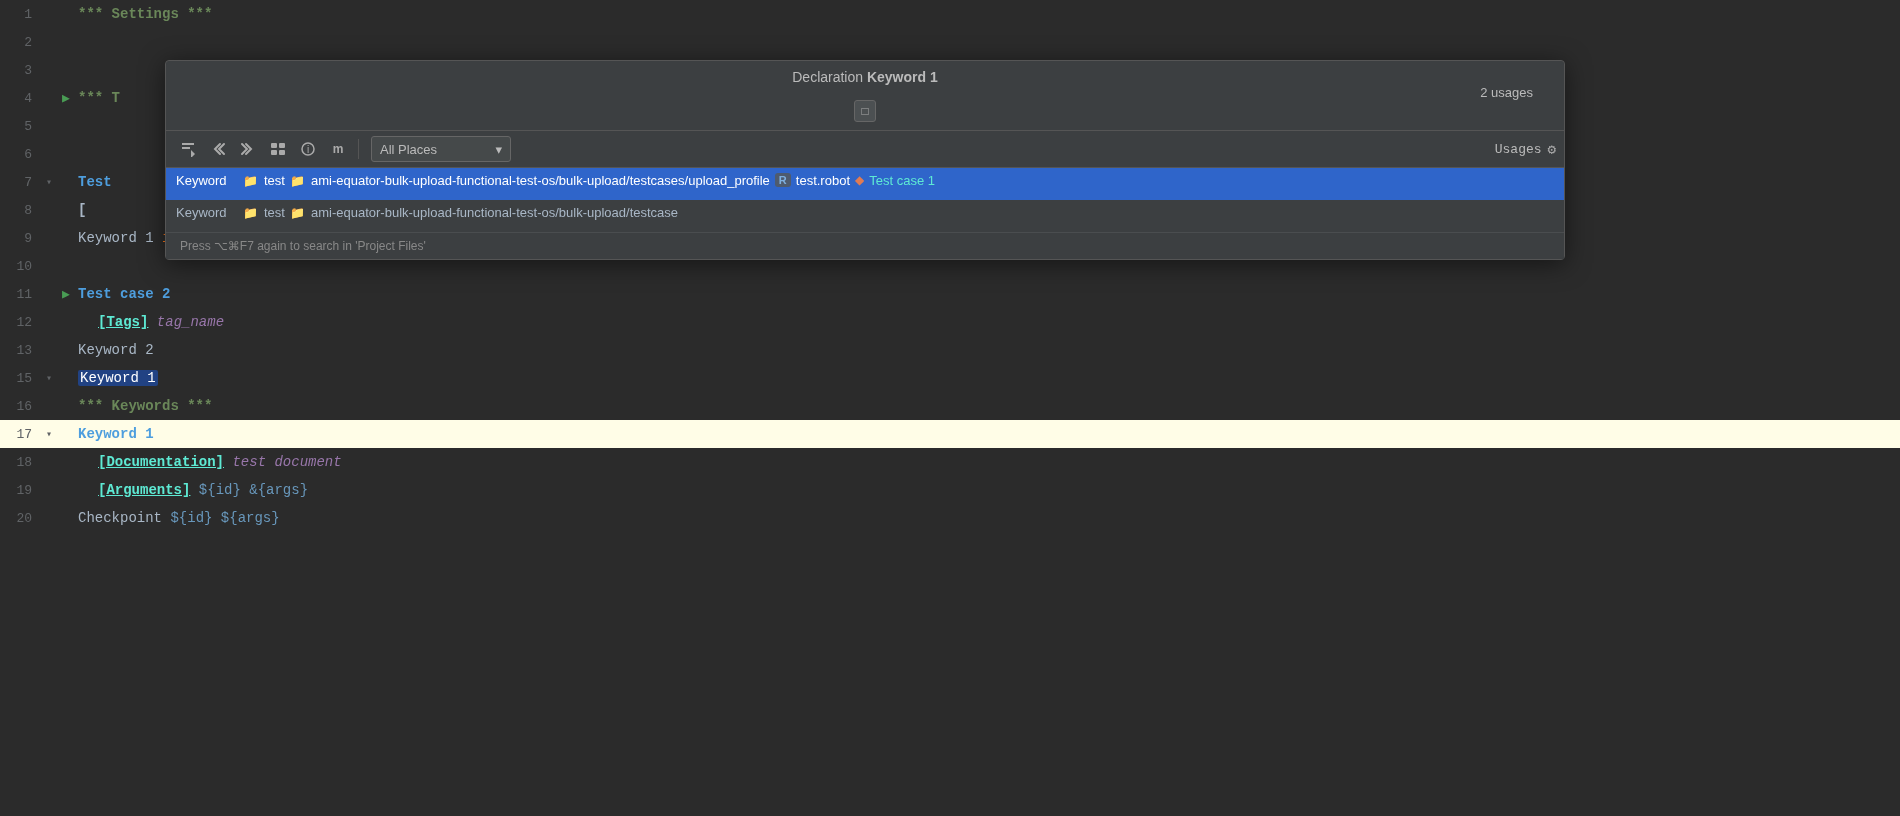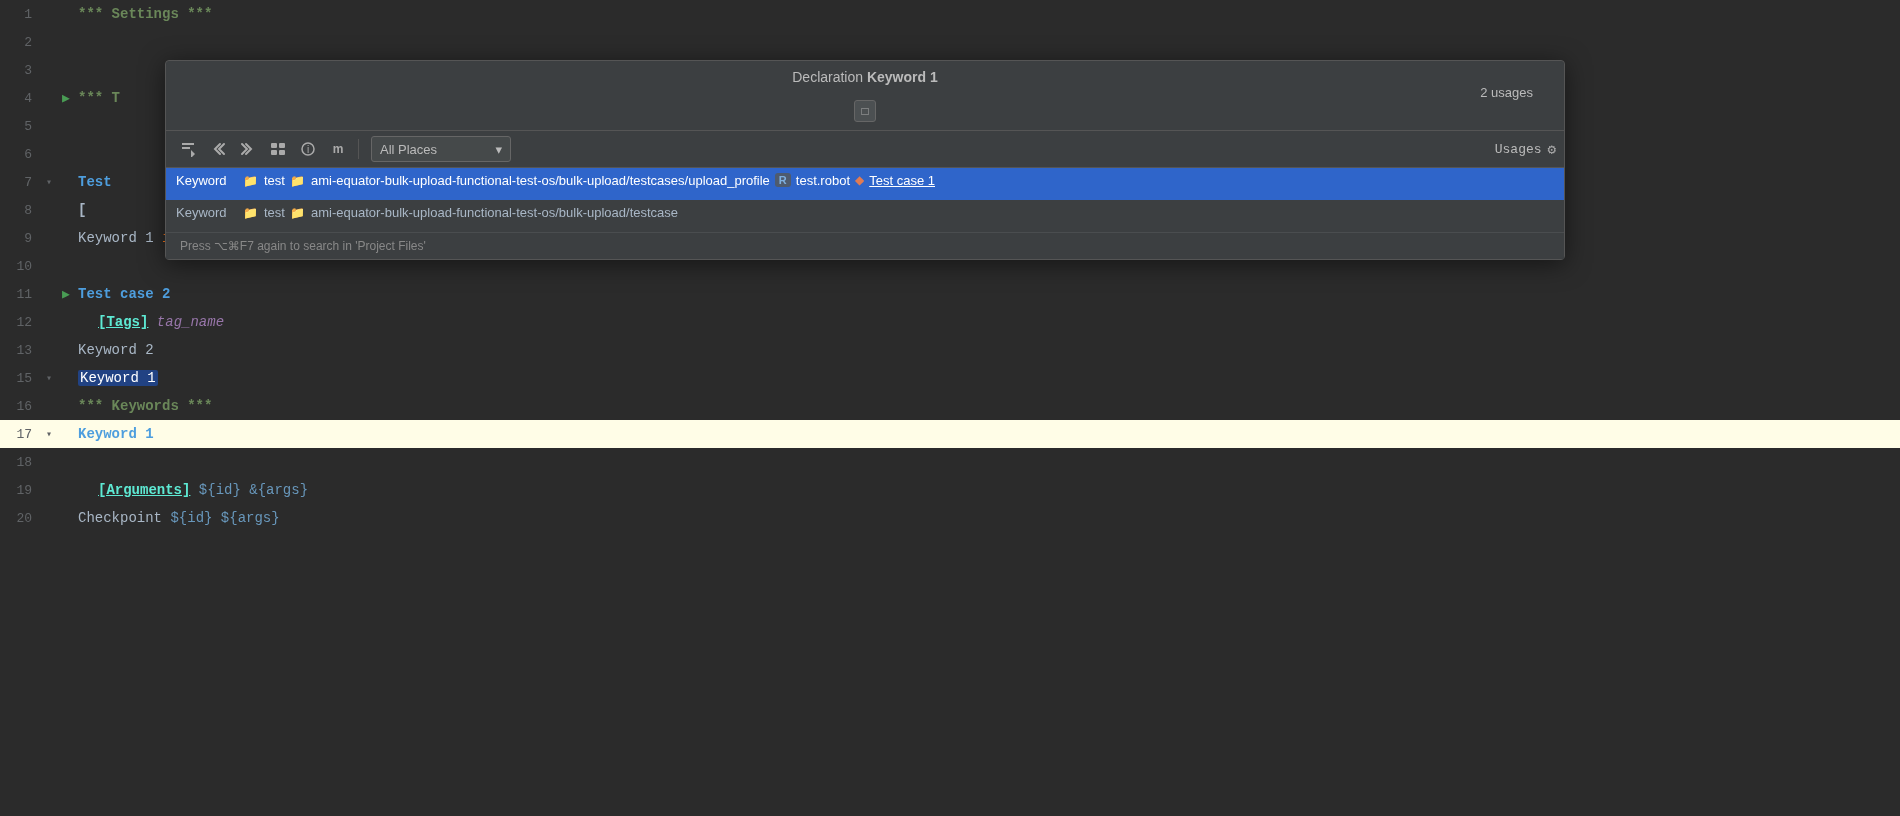--- a/index.html
+++ b/index.html
@@ -275,22 +275,21 @@
     .result-arrow {
       color: #e07b53;
       font-size: 12px;
     }
 
     .result-test-label {
       color: #a9b7c6;
     }
 
     .result-row.selected .result-test-label {
-      color: #ffffff;
-      text-decoration: underline;
+      color: #5eead4;
     }
 
     .hint-bar {
       padding: 6px 14px;
       font-size: 12px;
       color: #888;
       font-family: -apple-system, BlinkMacSystemFont, 'Segoe UI', sans-serif;
       background: #3c3f41;
       border-top: 1px solid #4a4d4f;
     }
@@ -401,20 +400,21 @@
       <div class="code-line highlighted">
         <span class="line-number">17</span>
         <span class="fold-marker">▾</span>
         <span class="fold-arrow"></span>
         <span class="code-content"><span class="kw-testname">Keyword 1</span></span>
       </div>
       <div class="code-line">
         <span class="line-number">18</span>
         <span class="fold-marker"></span>
         <span class="fold-arrow"></span>
+        <span class="code-content">    <span class="kw-tag">[Documentation]</span>    <span class="kw-italic-purple">test document</span></span>
       </div>
       <div class="code-line">
         <span class="line-number">19</span>
         <span class="fold-marker"></span>
         <span class="fold-arrow"></span>
         <span class="code-content">    <span class="kw-tag">[Arguments]</span>    <span class="kw-dollar">${id}</span>    <span class="kw-dollar">&amp;{args}</span></span>
       </div>
       <div class="code-line">
         <span class="line-number">20</span>
         <span class="fold-marker"></span>

